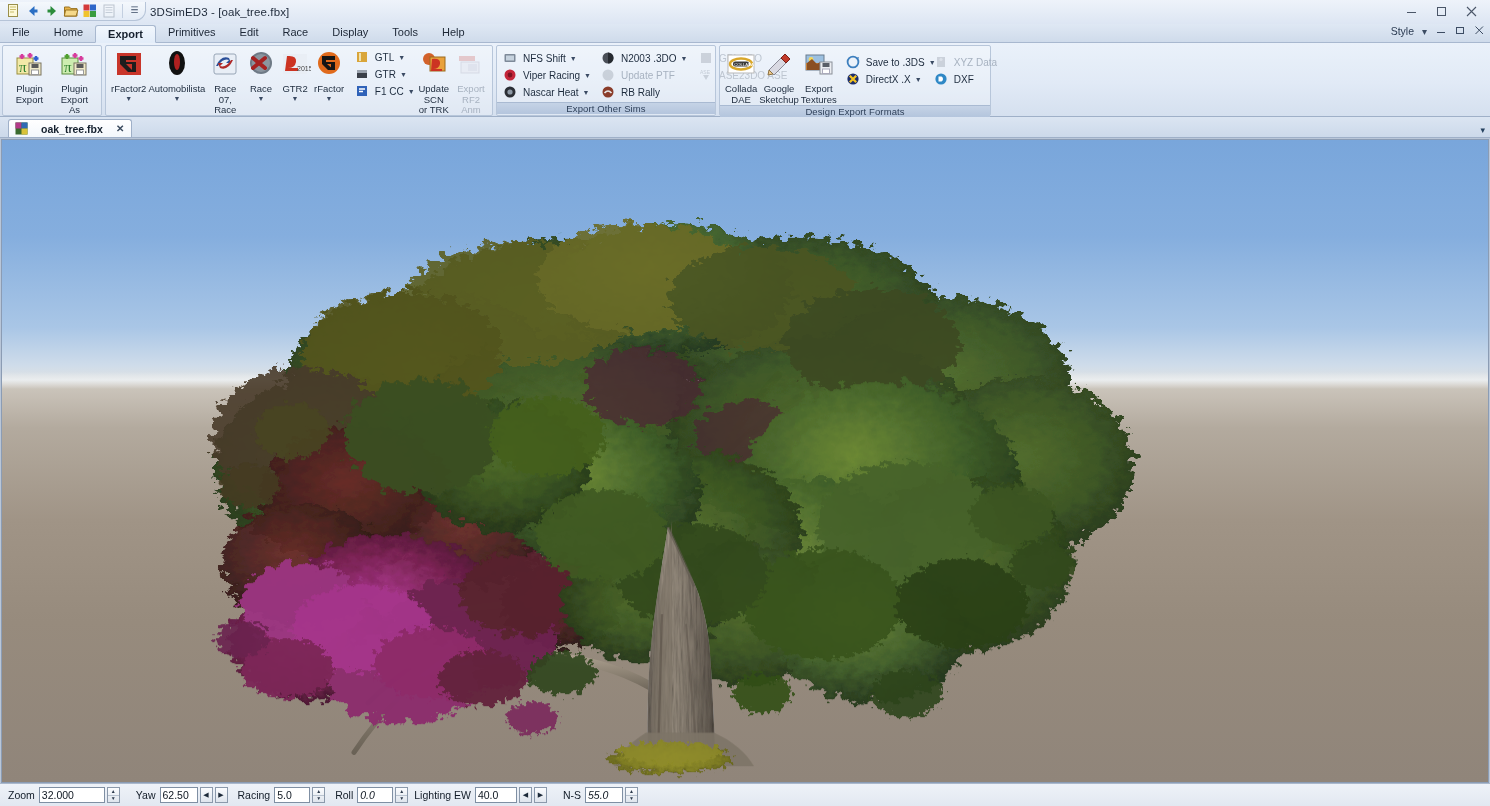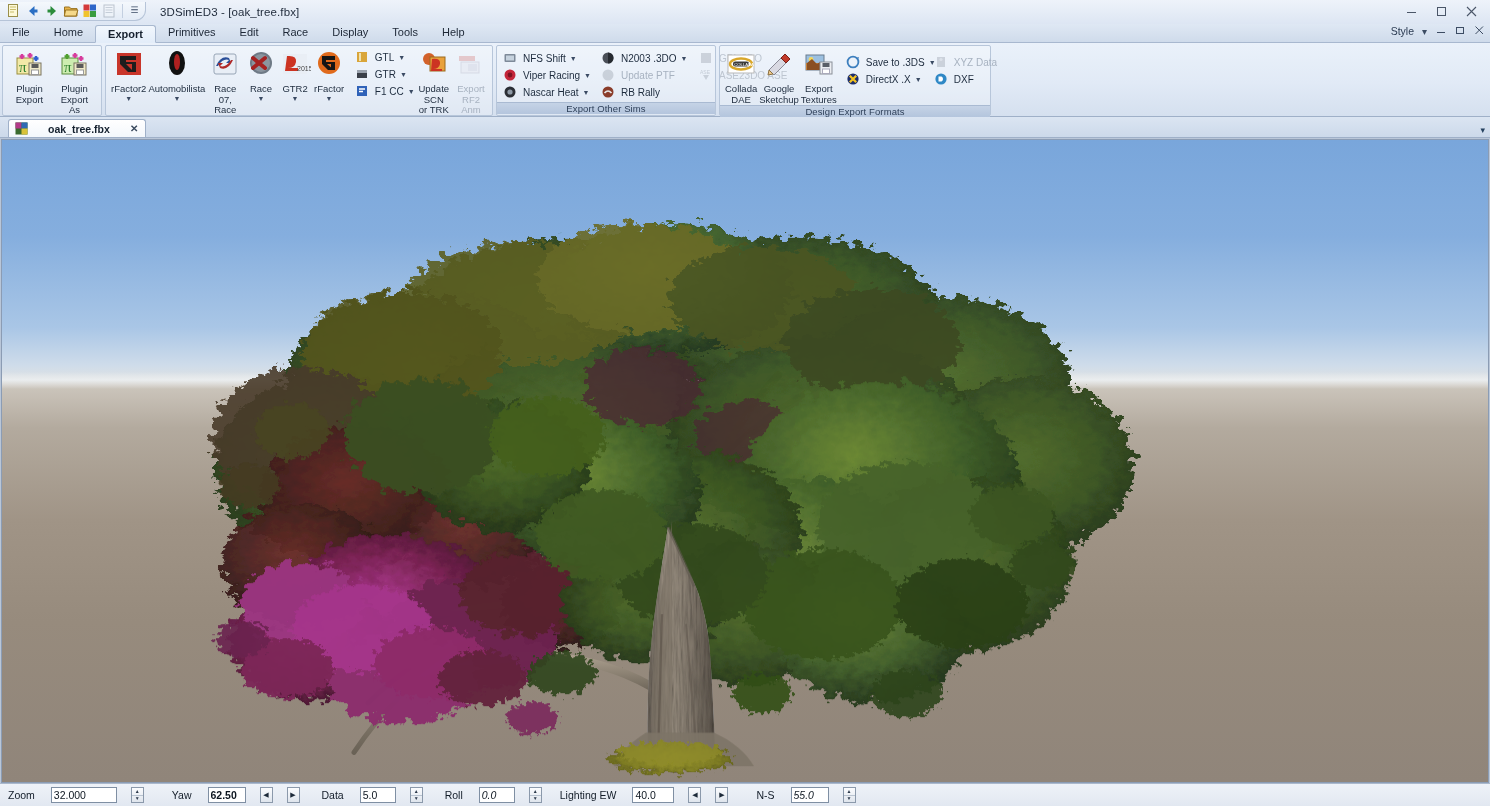--- a/index.html
+++ b/index.html
@@ -46,21 +46,21 @@
     display: inline-block;
   }
   .qat-sep { width:1px; height:14px; background:#c3cfe0; margin:0 2px; }
   .qat-drop {
     font-size: 9px; color: #3a4a63; width: 13px; text-align: center;
     line-height: 19px;
   }
   .title-text {
     font-size: 11.5px;
     color: #1f2a3a;
-    margin-left: 14px;
+    margin-left: 4px;
     letter-spacing: .1px;
   }
   .win-btns {
     position: absolute; right: 4px; top: 0;
     display: flex; align-items: center; height: 22px;
   }
   .win-btn {
     width: 30px; height: 20px;
     display: flex; align-items: center; justify-content: center;
     color: #4a5668; font-size: 12px;
@@ -170,21 +170,21 @@
     height: 21px;
     background: linear-gradient(#dbe5f2, #ccd9ea);
     border-bottom: 1px solid #9fb0c8;
     display: flex;
     align-items: flex-end;
     padding-left: 8px;
     position: relative;
     flex: none;
   }
   .doctab {
-    display:flex; align-items:center; gap:20px;
+    display:flex; align-items:center; gap:13px;
     height:18px; padding:0 7px 0 6px;
     background: linear-gradient(#ffffff, #f3f7fc);
     border:1px solid #9fb0c8; border-bottom:none;
     border-radius:3px 3px 0 0;
     font-size:10.5px; font-weight:bold; color:#14202e;
   }
   .doctab .x { font-size:10px; color:#3a4a5e; font-weight:bold; }
   .tabstrip-caret {
     position:absolute; right:5px; bottom:2px;
     font-size:9px; color:#24415f;
@@ -223,21 +223,21 @@
   
   .treesvg { position:absolute; left:0; top:0; width:100%; height:100%; }
 
   
   .ctrlbar {
     height: 22px;
     background: linear-gradient(#eef2f8,#e2e8f1);
     border-top: 1px solid #aab8cc;
     display:flex; align-items:center;
     padding: 11px 4px;
-    gap: 12px;
+    gap: 0;
     flex:none;
   }
   .ctrl-lbl { font-size:10.5px; color:#121c28; margin:0 4px 0 6px; white-space:nowrap;}
   .ctrl-input {
     height:16px; border:1px solid #7f8fa3; background:#fff;
     font-size:10.5px; color:#0d1620; padding:0 2px;
     font-family:"Liberation Sans", sans-serif;
     line-height:14px;
   }
   .spin {
@@ -933,25 +933,25 @@
 
   <div class="ctrlbar">
     <span class="ctrl-lbl" style="margin-left:4px">Zoom</span>
     <input class="ctrl-input" style="width: 66px;" value="32.000">
     <span class="spin">
         <div>▲</div>
         <div>▼</div>
       </span>
 
     <span class="ctrl-lbl" style="margin-left:16px">Yaw</span>
-    <input class="ctrl-input" style="width: 38px; font-weight: bold;" value="62.50">
+    <input class="ctrl-input" style="width: 38px;" value="62.50">
     <span class="arrbtn">◀</span>
     <span class="arrbtn">▶</span>
 
-    <span class="ctrl-lbl" style="margin-left:10px">Data</span>
+    <span class="ctrl-lbl" style="margin-left:10px">Racing</span>
     <input class="ctrl-input" style="width: 36px;" value="5.0">
     <span class="spin">
         <div>▲</div>
         <div>▼</div>
       </span>
 
     <span class="ctrl-lbl" style="margin-left:10px">Roll</span>
     <input class="ctrl-input" style="width: 36px; font-style: italic;" value="0.0">
     <span class="spin">
         <div>▲</div>

